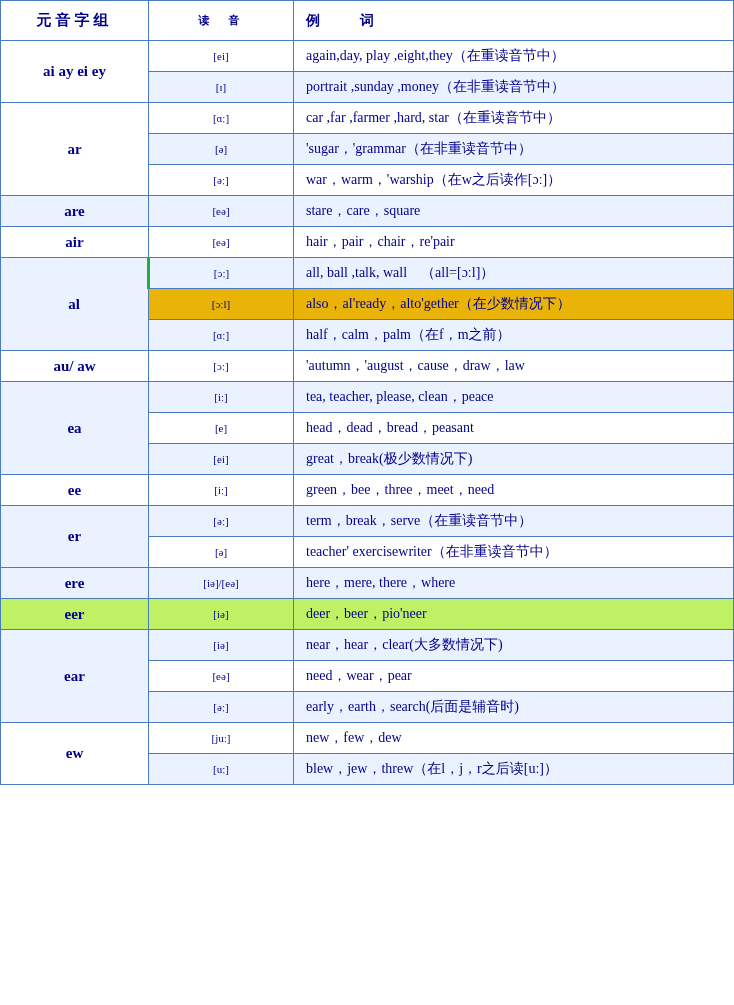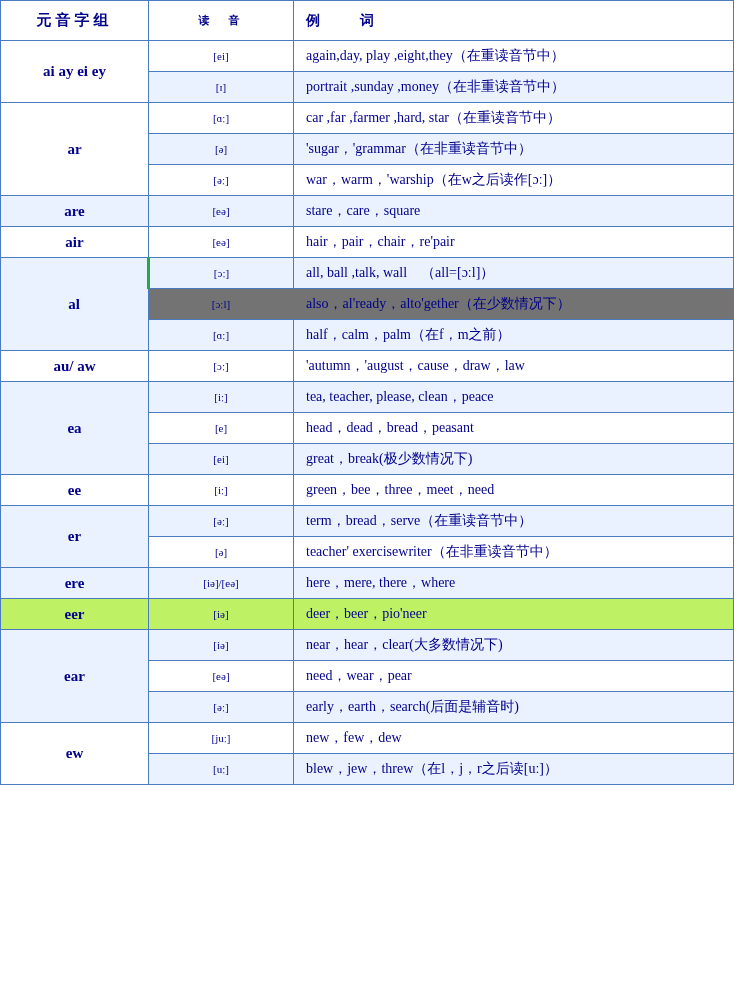--- a/index.html
+++ b/index.html
@@ -81,21 +81,21 @@
       <tr style="background-color: rgb(255, 255, 255); margin-left: 42px;">
         <td class="col-group">air</td>
         <td class="col-pron">[eə]</td>
         <td class="col-example">hair，pair，chair，re'pair</td>
       </tr>
       <tr style="background-color: rgb(234, 242, 255);">
         <td class="col-group" rowspan="3">al</td>
         <td class="col-pron" style="border-left: 3px solid rgb(40, 167, 69);">[ɔː]</td>
         <td class="col-example">all, ball ,talk, wall　（all=[ɔːl]）</td>
       </tr>
-      <tr style="background-color: #737373;">
+      <tr style="background-color: #eab308;">
         <td class="col-pron">[ɔːl]</td>
         <td class="col-example">also，al'ready，alto'gether（在少数情况下）</td>
       </tr>
       <tr style="background-color: rgb(234, 242, 255);">
         <td class="col-pron">[ɑː]</td>
         <td class="col-example">half，calm，palm（在f，m之前）</td>
       </tr>
       <tr style="background-color: rgb(255, 255, 255);">
         <td class="col-group">au/ aw</td>
         <td class="col-pron">[ɔː]</td>
@@ -115,21 +115,21 @@
         <td class="col-example">great，break(极少数情况下)</td>
       </tr>
       <tr style="background-color: rgb(255, 255, 255);">
         <td class="col-group">ee</td>
         <td class="col-pron">[iː]</td>
         <td class="col-example">green，bee，three，meet，need</td>
       </tr>
       <tr style="background-color: rgb(234, 242, 255);">
         <td class="col-group" rowspan="2">er</td>
         <td class="col-pron">[əː]</td>
-        <td class="col-example">term，bread，serve（在重读音节中）</td>
+        <td class="col-example">term，break，serve（在重读音节中）</td>
       </tr>
       <tr style="background-color: rgb(255, 255, 255);">
         <td class="col-pron">[ə]</td>
         <td class="col-example">teacher' exercisewriter（在非重读音节中）</td>
       </tr>
       <tr style="background-color: rgb(234, 242, 255); margin-left: 31px;">
         <td class="col-group">ere</td>
         <td class="col-pron">[iə]/[eə]</td>
         <td class="col-example">here，mere, there，where</td>
       </tr>

